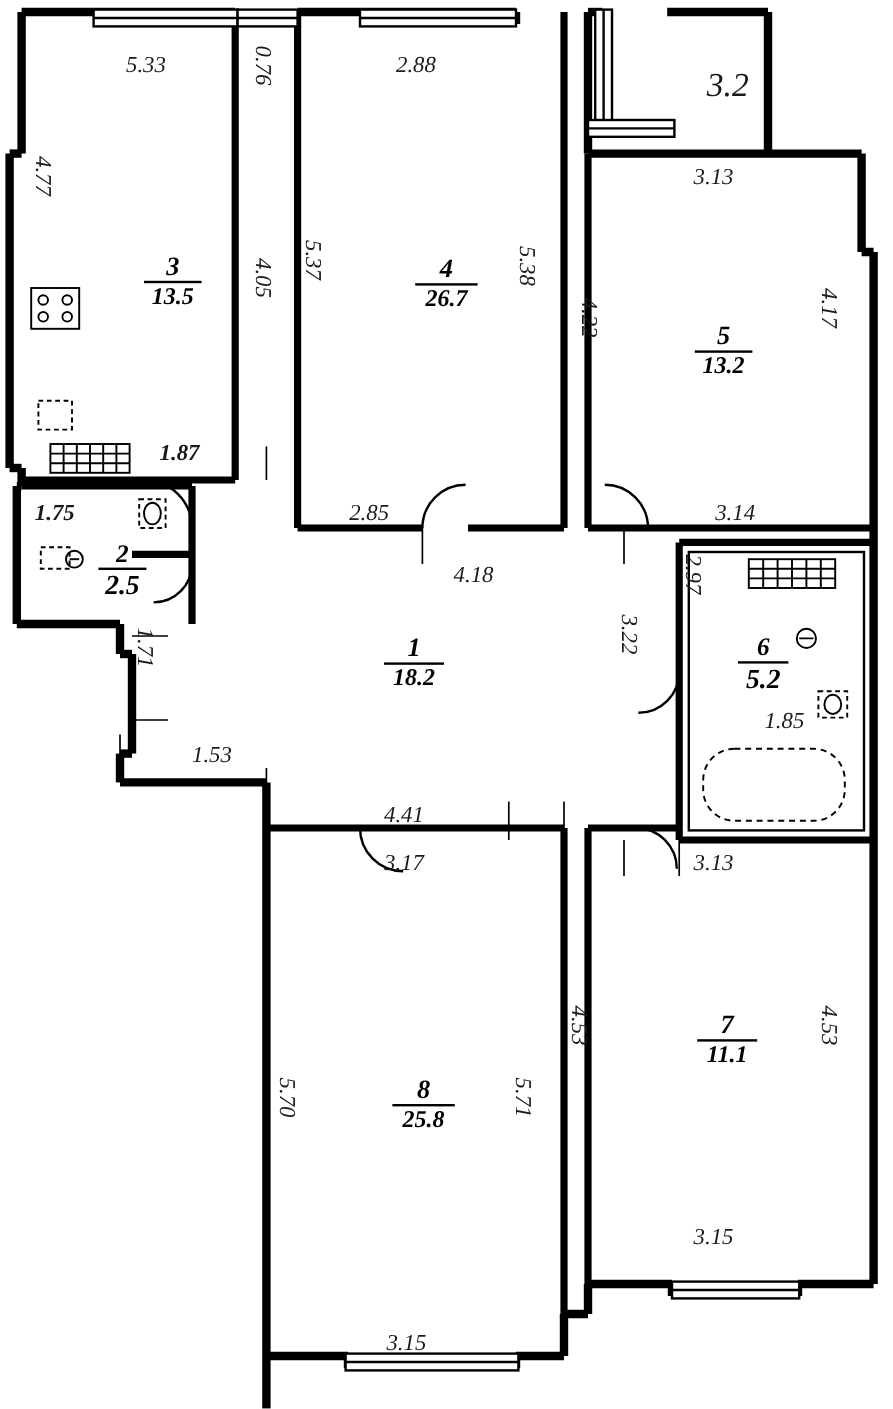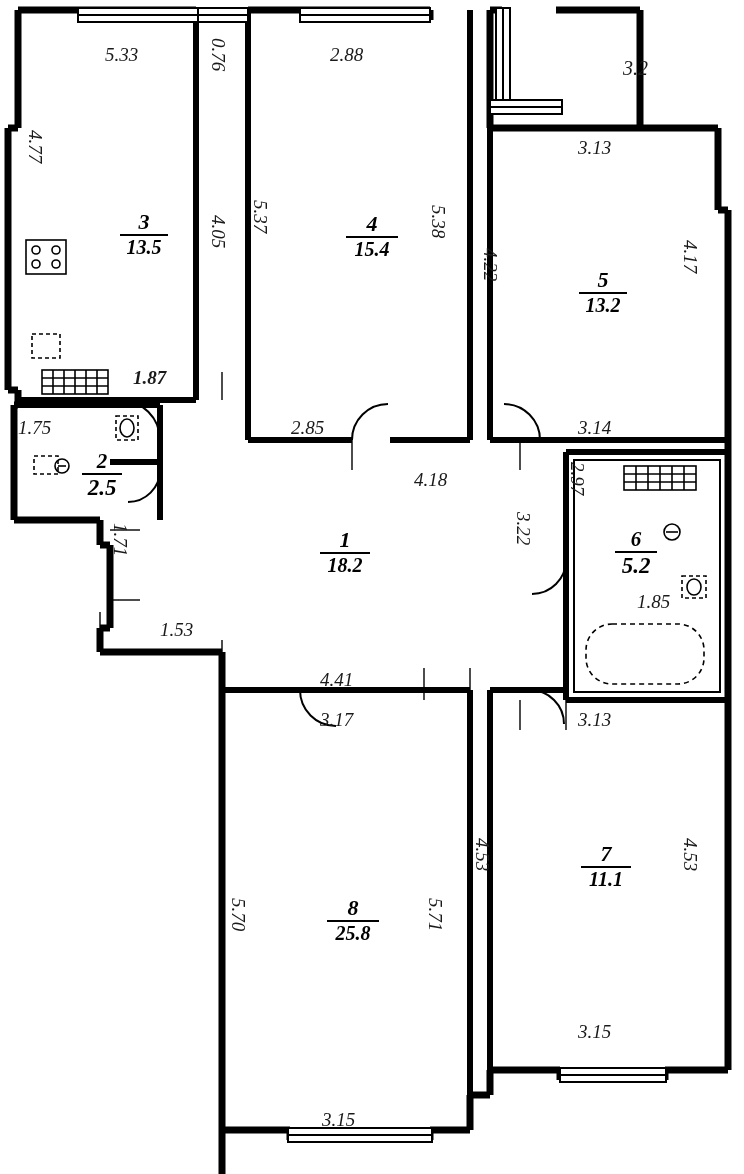--- a/index.html
+++ b/index.html
@@ -235,21 +235,21 @@
         <span class="area">2.5</span>
       </div>
       <div class="room big" style="left: 104px; top: 210px; width: 80px;">
         <span class="num">3</span>
         <span class="bar" style="width: 48px;"></span>
         <span class="area">13.5</span>
       </div>
       <div class="room big" style="left: 330px; top: 212px; width: 84px;">
         <span class="num">4</span>
         <span class="bar" style="width: 52px;"></span>
-        <span class="area">15.4</span>
+        <span class="area">26.7</span>
       </div>
       <div class="room big" style="left: 563px; top: 268px; width: 80px;">
         <span class="num">5</span>
         <span class="bar" style="width: 48px;"></span>
         <span class="area">13.2</span>
       </div>
       <div class="room" style="left: 605px; top: 528px; width: 62px;">
         <span class="num">6</span>
         <span class="bar" style="width: 42px;"></span>
         <span class="area">5.2</span>
@@ -261,27 +261,27 @@
       </div>
       <div class="room big" style="left: 310px; top: 896px; width: 86px;">
         <span class="num">8</span>
         <span class="bar" style="width: 52px;"></span>
         <span class="area">25.8</span>
       </div>
     </div>
   <div id="dims-h-layer">
       <div class="lbl dim" style="left: 105px; top: 45px;">5.33</div>
       <div class="lbl dim" style="left: 330px; top: 45px;">2.88</div>
-      <div class="lbl dim" style="left: 623px; top: 58px; font-size: 20px;">3.2</div>
+      <div class="lbl dim" style="left: 589px; top: 58px; font-size: 28px;">3.2</div>
       <div class="lbl dim" style="left: 578px; top: 138px;">3.13</div>
       <div class="lbl dim" style="left: 133px; top: 368px; font-weight: bold;">1.87</div>
-      <div class="lbl dim" style="left: 18px; top: 418px;">1.75</div>
+      <div class="lbl dim" style="left: 29px; top: 418px; font-weight: bold;">1.75</div>
       <div class="lbl dim" style="left: 291px; top: 418px;">2.85</div>
-      <div class="lbl dim" style="left: 578px; top: 418px;">3.14</div>
-      <div class="lbl dim" style="left: 378px; top: 470px; margin-left: 36px;">4.18</div>
+      <div class="lbl dim" style="left: 596px; top: 418px;">3.14</div>
+      <div class="lbl dim" style="left: 378px; top: 470px;">4.18</div>
       <div class="lbl dim" style="left: 637px; top: 592px;">1.85</div>
       <div class="lbl dim" style="left: 160px; top: 620px;">1.53</div>
       <div class="lbl dim" style="left: 320px; top: 670px;">4.41</div>
       <div class="lbl dim" style="left: 320px; top: 710px;">3.17</div>
       <div class="lbl dim" style="left: 578px; top: 710px;">3.13</div>
       <div class="lbl dim" style="left: 578px; top: 1022px;">3.15</div>
       <div class="lbl dim" style="left: 322px; top: 1110px;">3.15</div>
     </div>
   <div id="dims-v-layer">
       <div class="lbl dim dim-v" style="left: 228px; top: 38px; transform: rotate(90deg);">0.76</div>

